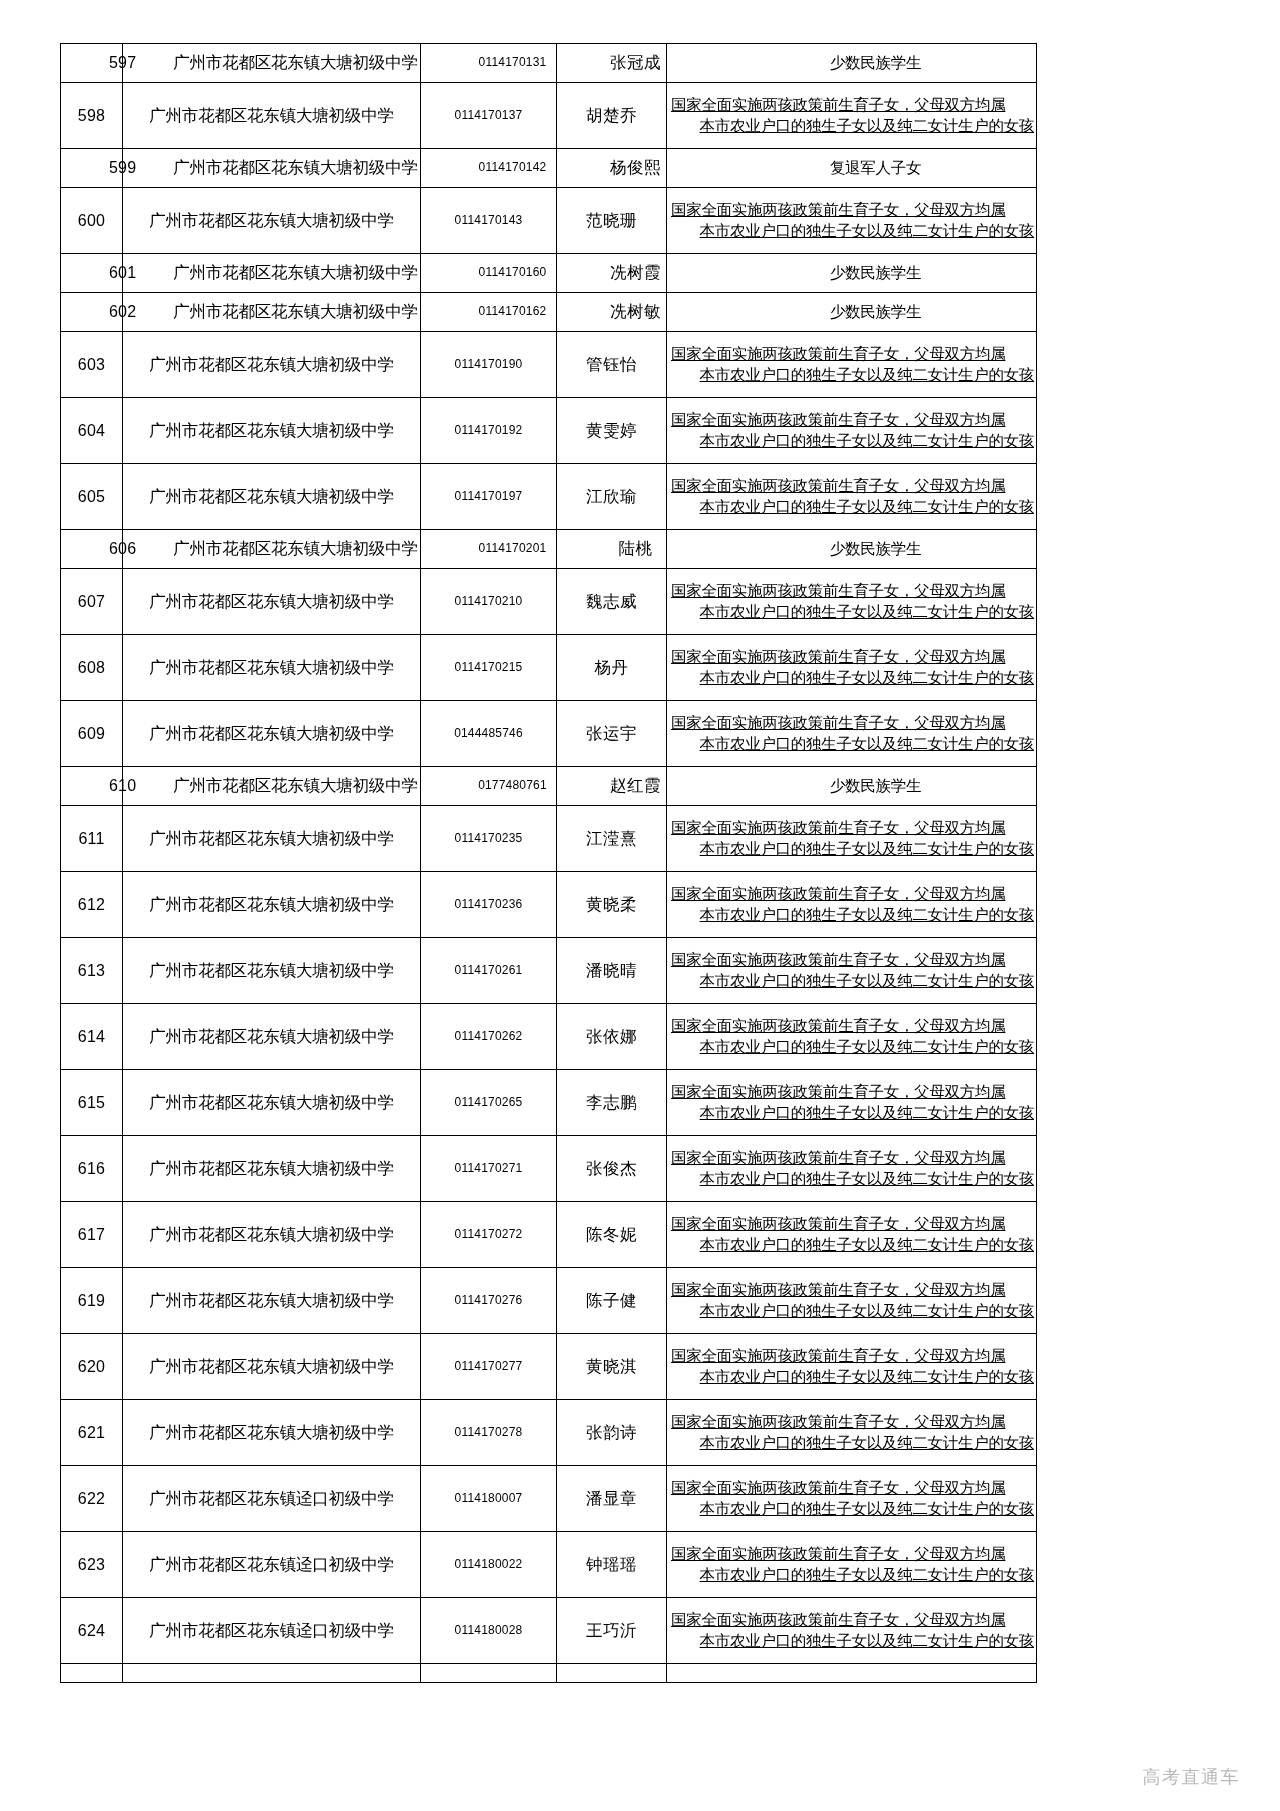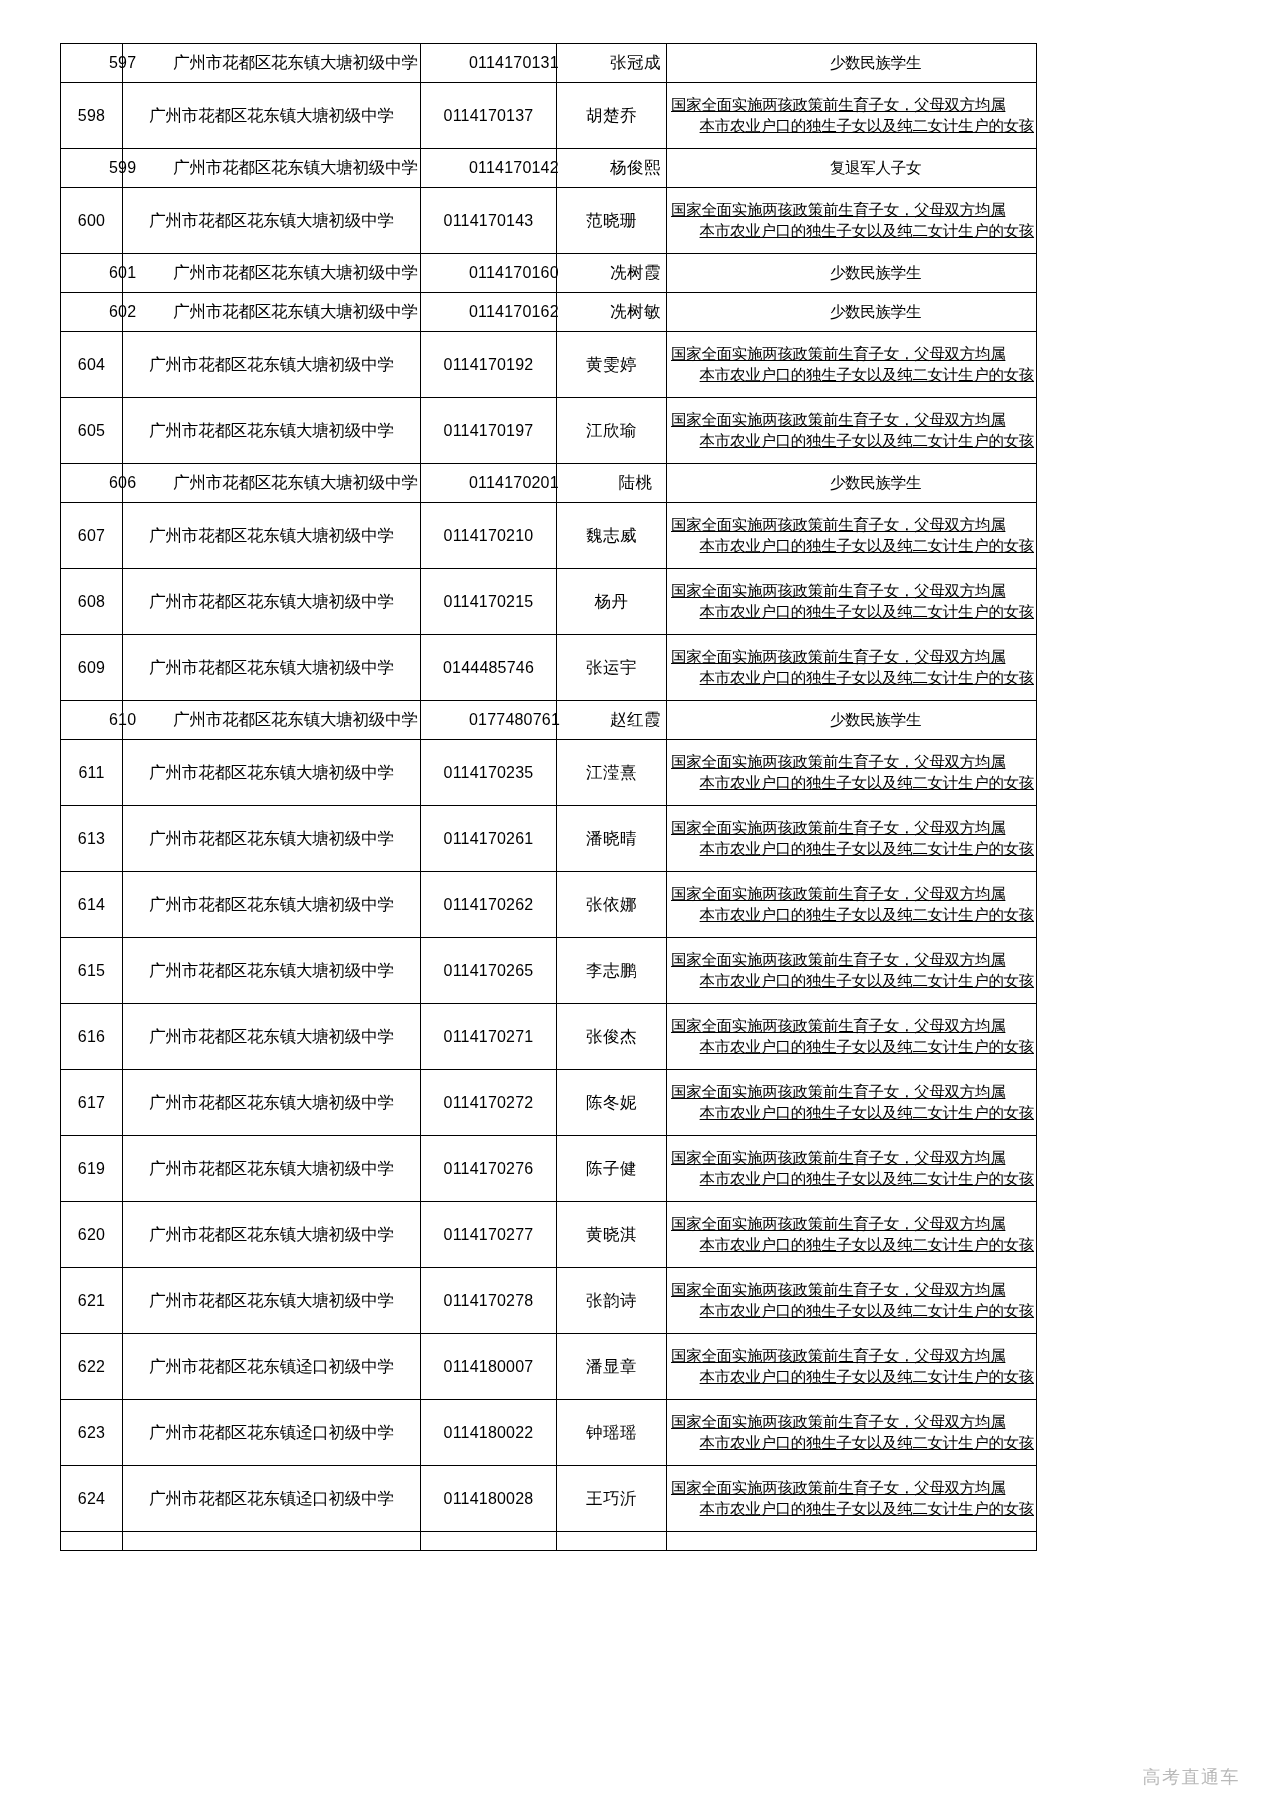--- a/index.html
+++ b/index.html
@@ -50,21 +50,21 @@
   }
   td.cell-index {
     font-size: 16px;
     letter-spacing: 0.2px;
   }
   td.cell-school {
     font-size: 16.5px;
     letter-spacing: -0.2px;
   }
   td.cell-id {
-    font-size: 16px;
+    font-size: 12px;
     letter-spacing: 0.2px;
   }
   td.cell-name {
     font-size: 16.5px;
     letter-spacing: 0.5px;
   }
   td.cell-reason {
     font-size: 15.5px;
     letter-spacing: -0.3px;
     padding: 4px 4px;
@@ -155,20 +155,30 @@
             <td class="cell-reason">少数民族学生</td>
           </tr>
           <tr class="row-short">
             <td class="cell-index">602</td>
             <td class="cell-school">广州市花都区花东镇大塘初级中学</td>
             <td class="cell-id">0114170162</td>
             <td class="cell-name">冼树敏</td>
             <td class="cell-reason">少数民族学生</td>
           </tr>
           <tr class="row-tall">
+            <td class="cell-index">603</td>
+            <td class="cell-school">广州市花都区花东镇大塘初级中学</td>
+            <td class="cell-id">0114170190</td>
+            <td class="cell-name">管钰怡</td>
+            <td class="cell-reason">
+              <span class="reason-line l1">国家全面实施两孩政策前生育子女，父母双方均属</span>
+              <span class="reason-line l2">本市农业户口的独生子女以及纯二女计生户的女孩</span>
+            </td>
+          </tr>
+          <tr class="row-tall">
             <td class="cell-index">604</td>
             <td class="cell-school">广州市花都区花东镇大塘初级中学</td>
             <td class="cell-id">0114170192</td>
             <td class="cell-name">黄雯婷</td>
             <td class="cell-reason">
               <span class="reason-line l1">国家全面实施两孩政策前生育子女，父母双方均属</span>
               <span class="reason-line l2">本市农业户口的独生子女以及纯二女计生户的女孩</span>
             </td>
           </tr>
           <tr class="row-tall">
@@ -223,20 +233,30 @@
             <td class="cell-school">广州市花都区花东镇大塘初级中学</td>
             <td class="cell-id">0177480761</td>
             <td class="cell-name">赵红霞</td>
             <td class="cell-reason">少数民族学生</td>
           </tr>
           <tr class="row-tall">
             <td class="cell-index">611</td>
             <td class="cell-school">广州市花都区花东镇大塘初级中学</td>
             <td class="cell-id">0114170235</td>
             <td class="cell-name">江滢熹</td>
+            <td class="cell-reason">
+              <span class="reason-line l1">国家全面实施两孩政策前生育子女，父母双方均属</span>
+              <span class="reason-line l2">本市农业户口的独生子女以及纯二女计生户的女孩</span>
+            </td>
+          </tr>
+          <tr class="row-tall">
+            <td class="cell-index">612</td>
+            <td class="cell-school">广州市花都区花东镇大塘初级中学</td>
+            <td class="cell-id">0114170236</td>
+            <td class="cell-name">黄晓柔</td>
             <td class="cell-reason">
               <span class="reason-line l1">国家全面实施两孩政策前生育子女，父母双方均属</span>
               <span class="reason-line l2">本市农业户口的独生子女以及纯二女计生户的女孩</span>
             </td>
           </tr>
           <tr class="row-tall">
             <td class="cell-index">613</td>
             <td class="cell-school">广州市花都区花东镇大塘初级中学</td>
             <td class="cell-id">0114170261</td>
             <td class="cell-name">潘晓晴</td>

